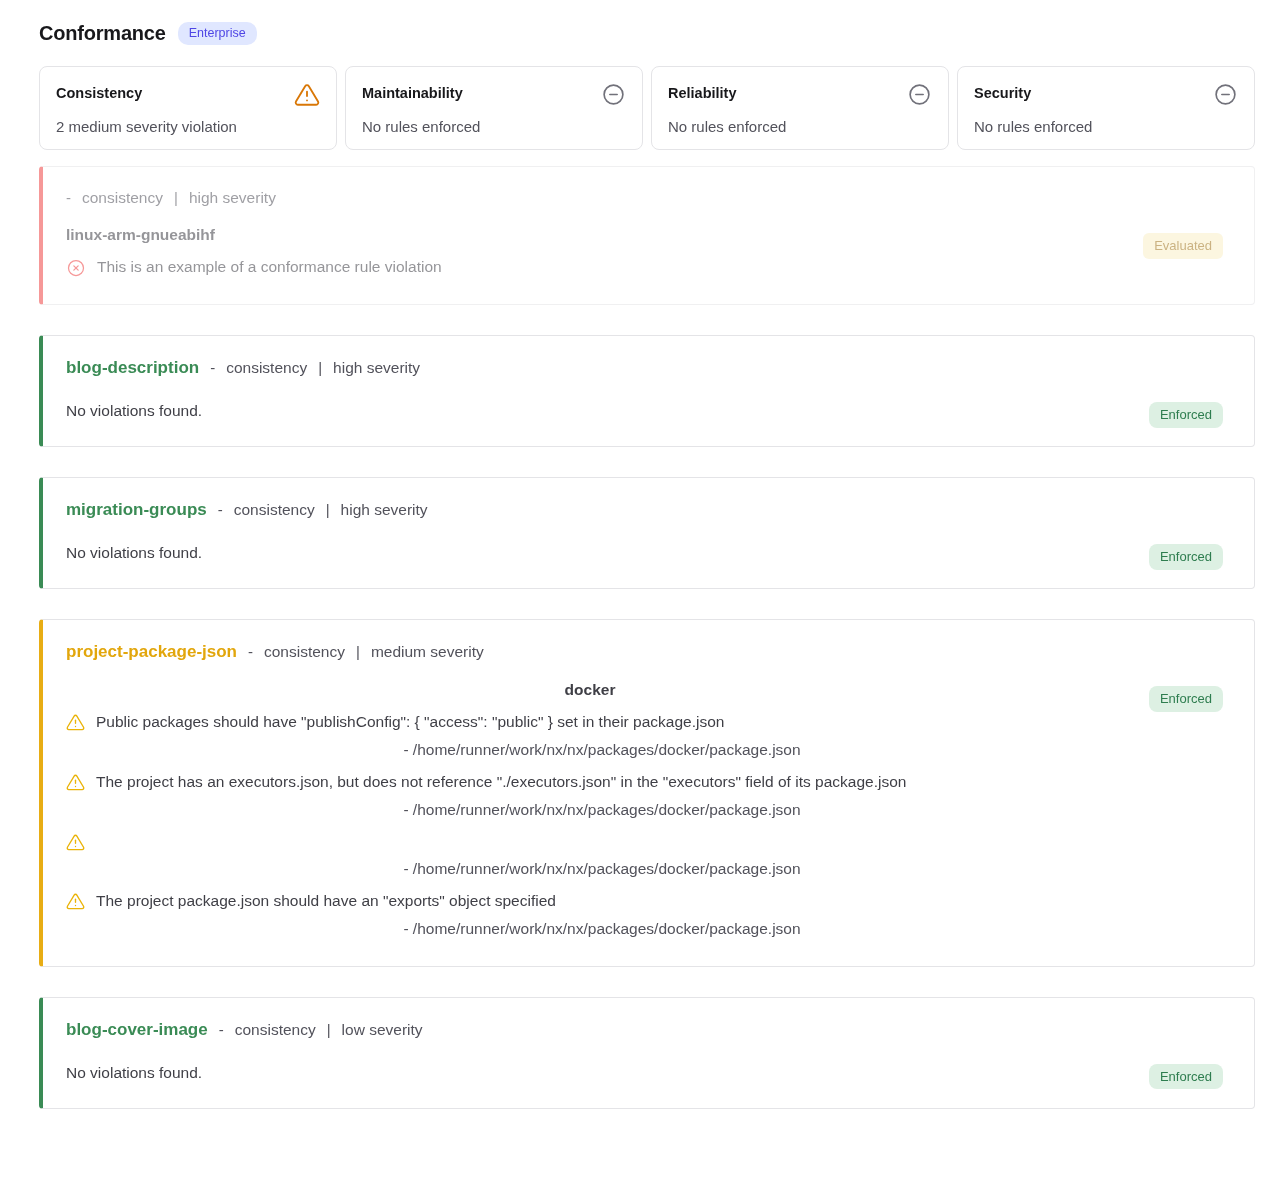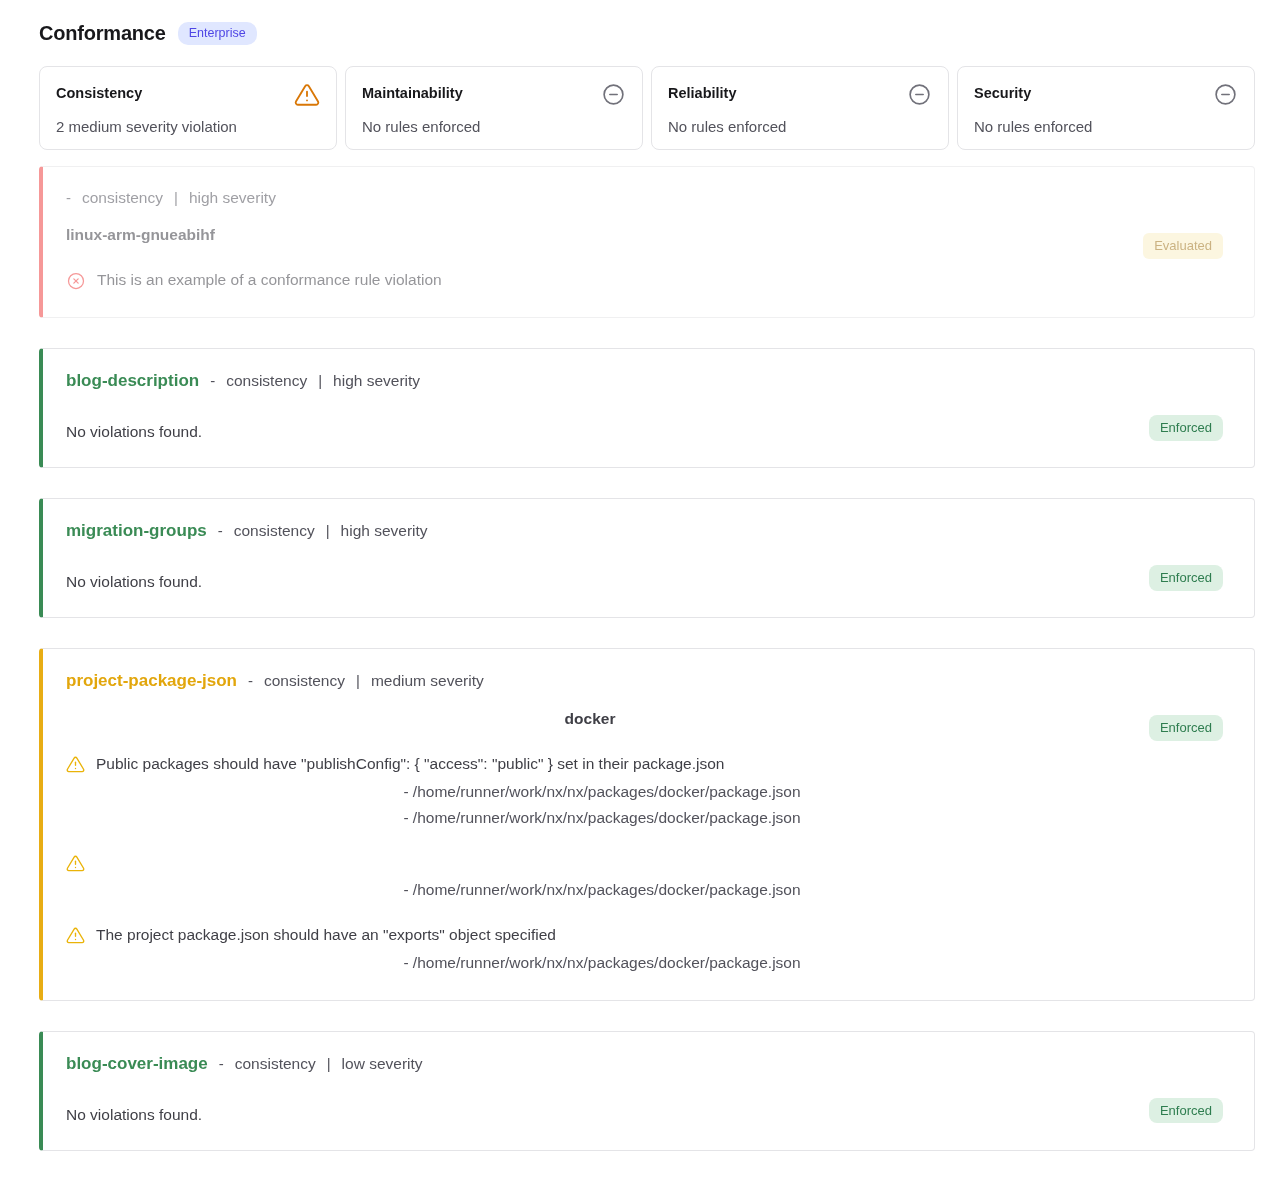--- a/index.html
+++ b/index.html
@@ -59,24 +59,24 @@
   .rule-category, .rule-severity { color: #52525b; font-size: 15.5px; }
 
   .rule-badge {
     position: absolute; top: 22px; right: 31px;
     font-size: 13px; line-height: 1.2;
     padding: 5px 11px; border-radius: 6px; font-weight: 400; margin-top: 44px;
   }
   .badge-enforced  { background: #ddf0e3; color: #2e7d4f; border-radius: 8px; }
   .badge-evaluated { background: #faf0c8; color: #a1751d; }
 
-  .no-violations { margin: 32px 0 0; font-size: 15.5px; color: #3f3f46; }
+  .no-violations { margin: 24px 0 0; font-size: 15.5px; color: #3f3f46; }
 
   .project-name { margin: 19px 0 0; font-size: 15.5px; font-weight: 700; color: #3f3f46; }
-  .violation { display: flex; align-items: flex-start; gap: 11px; margin-top: 26px; }
+  .violation { display: flex; align-items: flex-start; gap: 11px; margin-top: 13px; }
   .violation-icon { flex: none; line-height: 0; margin-top: 1px; }
   .violation-message { font-size: 15.5px; color: #3f3f46; line-height: 1.35; }
   .violation-path { margin: 8px 0 2px 24px; font-size: 15.5px; color: #52525b; }
 </style>
 </head>
 <body>
 
 <div class="page">
   <header class="page-header">
     <h1 class="page-title">Conformance</h1>
@@ -192,20 +192,28 @@
           <h3 class="project-name">docker</h3>
           <div class="violation">
             <span class="violation-icon"><svg width="19" height="19" viewBox="0 0 24 24" fill="none" stroke="#eab308" stroke-width="1.7" stroke-linecap="round" stroke-linejoin="round">
                 <path d="M10.29 3.86 1.82 18a2 2 0 0 0 1.71 3h16.94a2 2 0 0 0 1.71-3L13.71 3.86a2 2 0 0 0-3.42 0z"></path>
                 <path d="M12 9v4"></path>
                 <path d="M12 17h.01"></path>
               </svg></span>
             <span class="violation-message">Public packages should have "publishConfig": { "access": "public" } set in their package.json</span>
           </div>
           <div class="violation-path">- /home/runner/work/nx/nx/packages/docker/package.json</div>
+          <div class="violation">
+            <span class="violation-icon"><svg width="19" height="19" viewBox="0 0 24 24" fill="none" stroke="#eab308" stroke-width="1.7" stroke-linecap="round" stroke-linejoin="round">
+                <path d="M10.29 3.86 1.82 18a2 2 0 0 0 1.71 3h16.94a2 2 0 0 0 1.71-3L13.71 3.86a2 2 0 0 0-3.42 0z"></path>
+                <path d="M12 9v4"></path>
+                <path d="M12 17h.01"></path>
+              </svg></span>
+            <span class="violation-message">The project has an executors.json, but does not reference "./executors.json" in the "executors" field of its package.json</span>
+          </div>
           <div class="violation-path">- /home/runner/work/nx/nx/packages/docker/package.json</div>
           <div class="violation">
             <span class="violation-icon"><svg width="19" height="19" viewBox="0 0 24 24" fill="none" stroke="#eab308" stroke-width="1.7" stroke-linecap="round" stroke-linejoin="round">
                 <path d="M10.29 3.86 1.82 18a2 2 0 0 0 1.71 3h16.94a2 2 0 0 0 1.71-3L13.71 3.86a2 2 0 0 0-3.42 0z"></path>
                 <path d="M12 9v4"></path>
                 <path d="M12 17h.01"></path>
               </svg></span>
           </div>
           <div class="violation-path">- /home/runner/work/nx/nx/packages/docker/package.json</div>
           <div class="violation">

